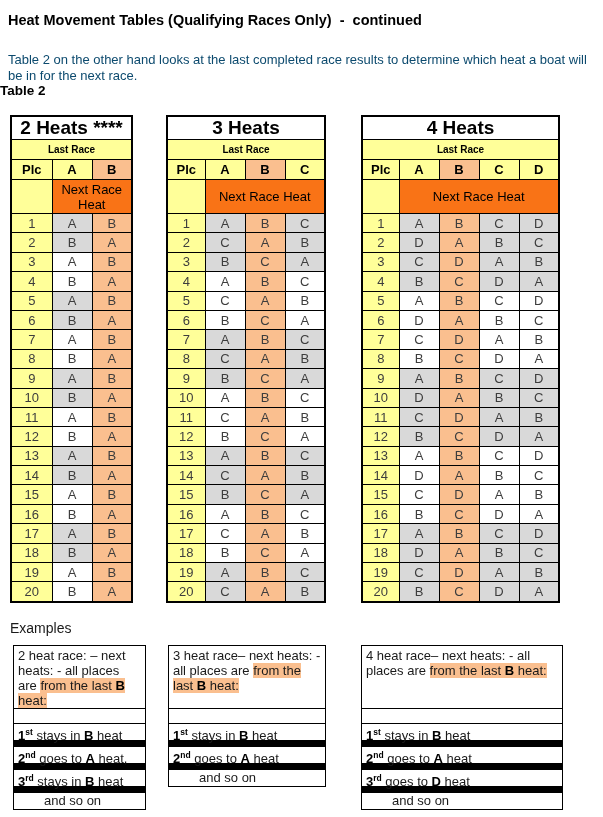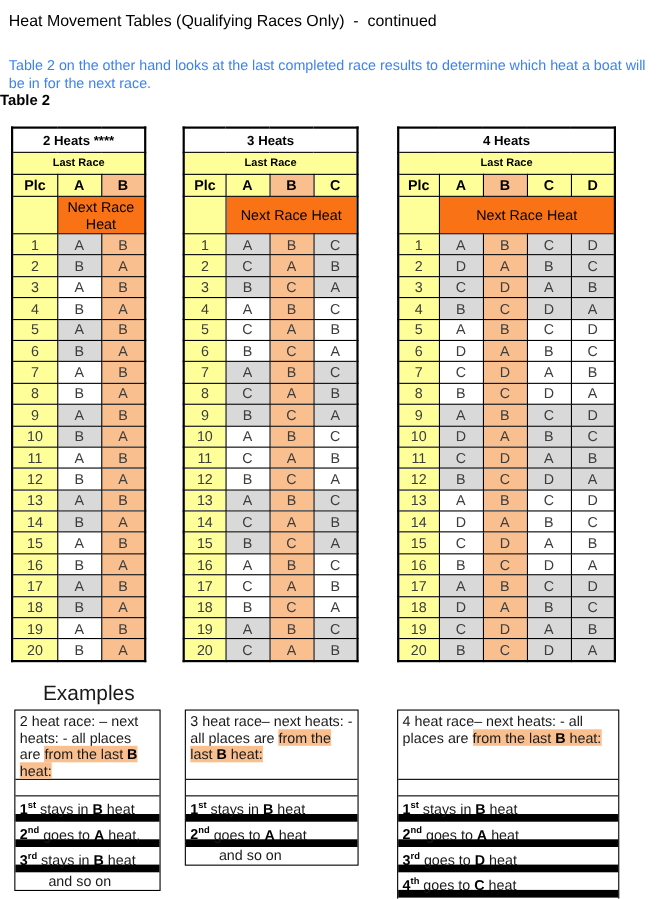--- a/index.html
+++ b/index.html
@@ -1,31 +1,31 @@
 <!DOCTYPE html>
 <html style="--yellow: #FFFF99; --orange: #FABF8F; --gray: #D9D9D9;"><head>
 <meta charset="utf-8">
 <style>
   html,body{margin:0;padding:0;background:#fff;}
   #page{
     position:relative;width:603px;height:817px;background:#fff;
     font-family:"Liberation Sans", sans-serif;color:#000;overflow:hidden;
   }
-  .doc-title{position:absolute;left:8px;top:12px;font-size:14.5px;font-weight:normal;white-space:pre;}
-  .intro-par{position:absolute;left:8px;top:52px;width:592px;font-size:13px;line-height:15.5px;color:#3b82f6;}
+  .doc-title{position:absolute;left:8px;top:12px;font-size:14.5px;font-weight:bold;white-space:pre;}
+  .intro-par{position:absolute;left:8px;top:52px;width:592px;font-size:13px;line-height:15.5px;color:#0c4a6e;}
   .tbl-caption{position:absolute;left:0;top:83px;width:495px;text-align:left;font-size:13.5px;font-weight:bold;}
-  .examples-label{position:absolute;left:10px;top:620px;font-size:19px;color:#1a1a1a;margin-left:29px;}
+  .examples-label{position:absolute;left:10px;top:620px;font-size:14px;color:#1a1a1a;}
 
   table.heat{position:absolute;top:115px;border-collapse:collapse;table-layout:fixed;
     border:2px solid #000;font-size:13px;}
   table.heat th,table.heat td{border:1px solid #000;text-align:center;padding:0;overflow:hidden;}
   #t0{left:10px;width:121px;}
   #t1{left:166px;width:158px;}
   #t2{left:361px;width:197px;}
-  .row-title th{height:21px;background:#fff;font-size:12px;}
+  .row-title th{height:21px;background:#fff;font-size:19px;}
   .row-lastrace th{height:19px;background:var(--yellow);font-size:10px;}
   tr.col-head th{height:19px;font-weight:bold;}
   tr.col-head th.plc-h{background:var(--yellow);}
   tr.col-head th.yellow{background:var(--yellow);}
   tr.col-head th.orange{background:var(--orange);}
   .row-nextrace td{height:33px;}
   .row-nextrace td.plc{background:var(--yellow);}
   .row-nextrace td.nr-label{background:#f97316;font-weight:normal;line-height:15px;}
   tbody.data tr td{height:18.4px;color:#3d3d3d;}
   tbody.data td.plc{background:var(--yellow);}
@@ -523,18 +523,17 @@
       </div>
   </div>
 
   <div class="ex-box" id="ex2">
     <div class="ex-intro"><span>4 heat race– next heats: - all places are </span><span class="hl"><span>from the last </span><b>B</b><span> heat:</span></span></div>
     <div class="ex-empty"></div>
     <div class="ex-lines">
         <div><b>1<sup>st</sup></b> stays in <b>B</b> heat</div>
         <div><b>2<sup>nd</sup></b> goes to <b>A</b> heat</div>
         <div><b>3<sup>rd</sup></b> goes to <b>D</b> heat</div>
-        <div><b>4<sup>th</sup></b> goes to <b>C</b> heat</div>
         <div>and so on</div>
       </div>
   </div>
 
 </div>
 
 </body></html>

